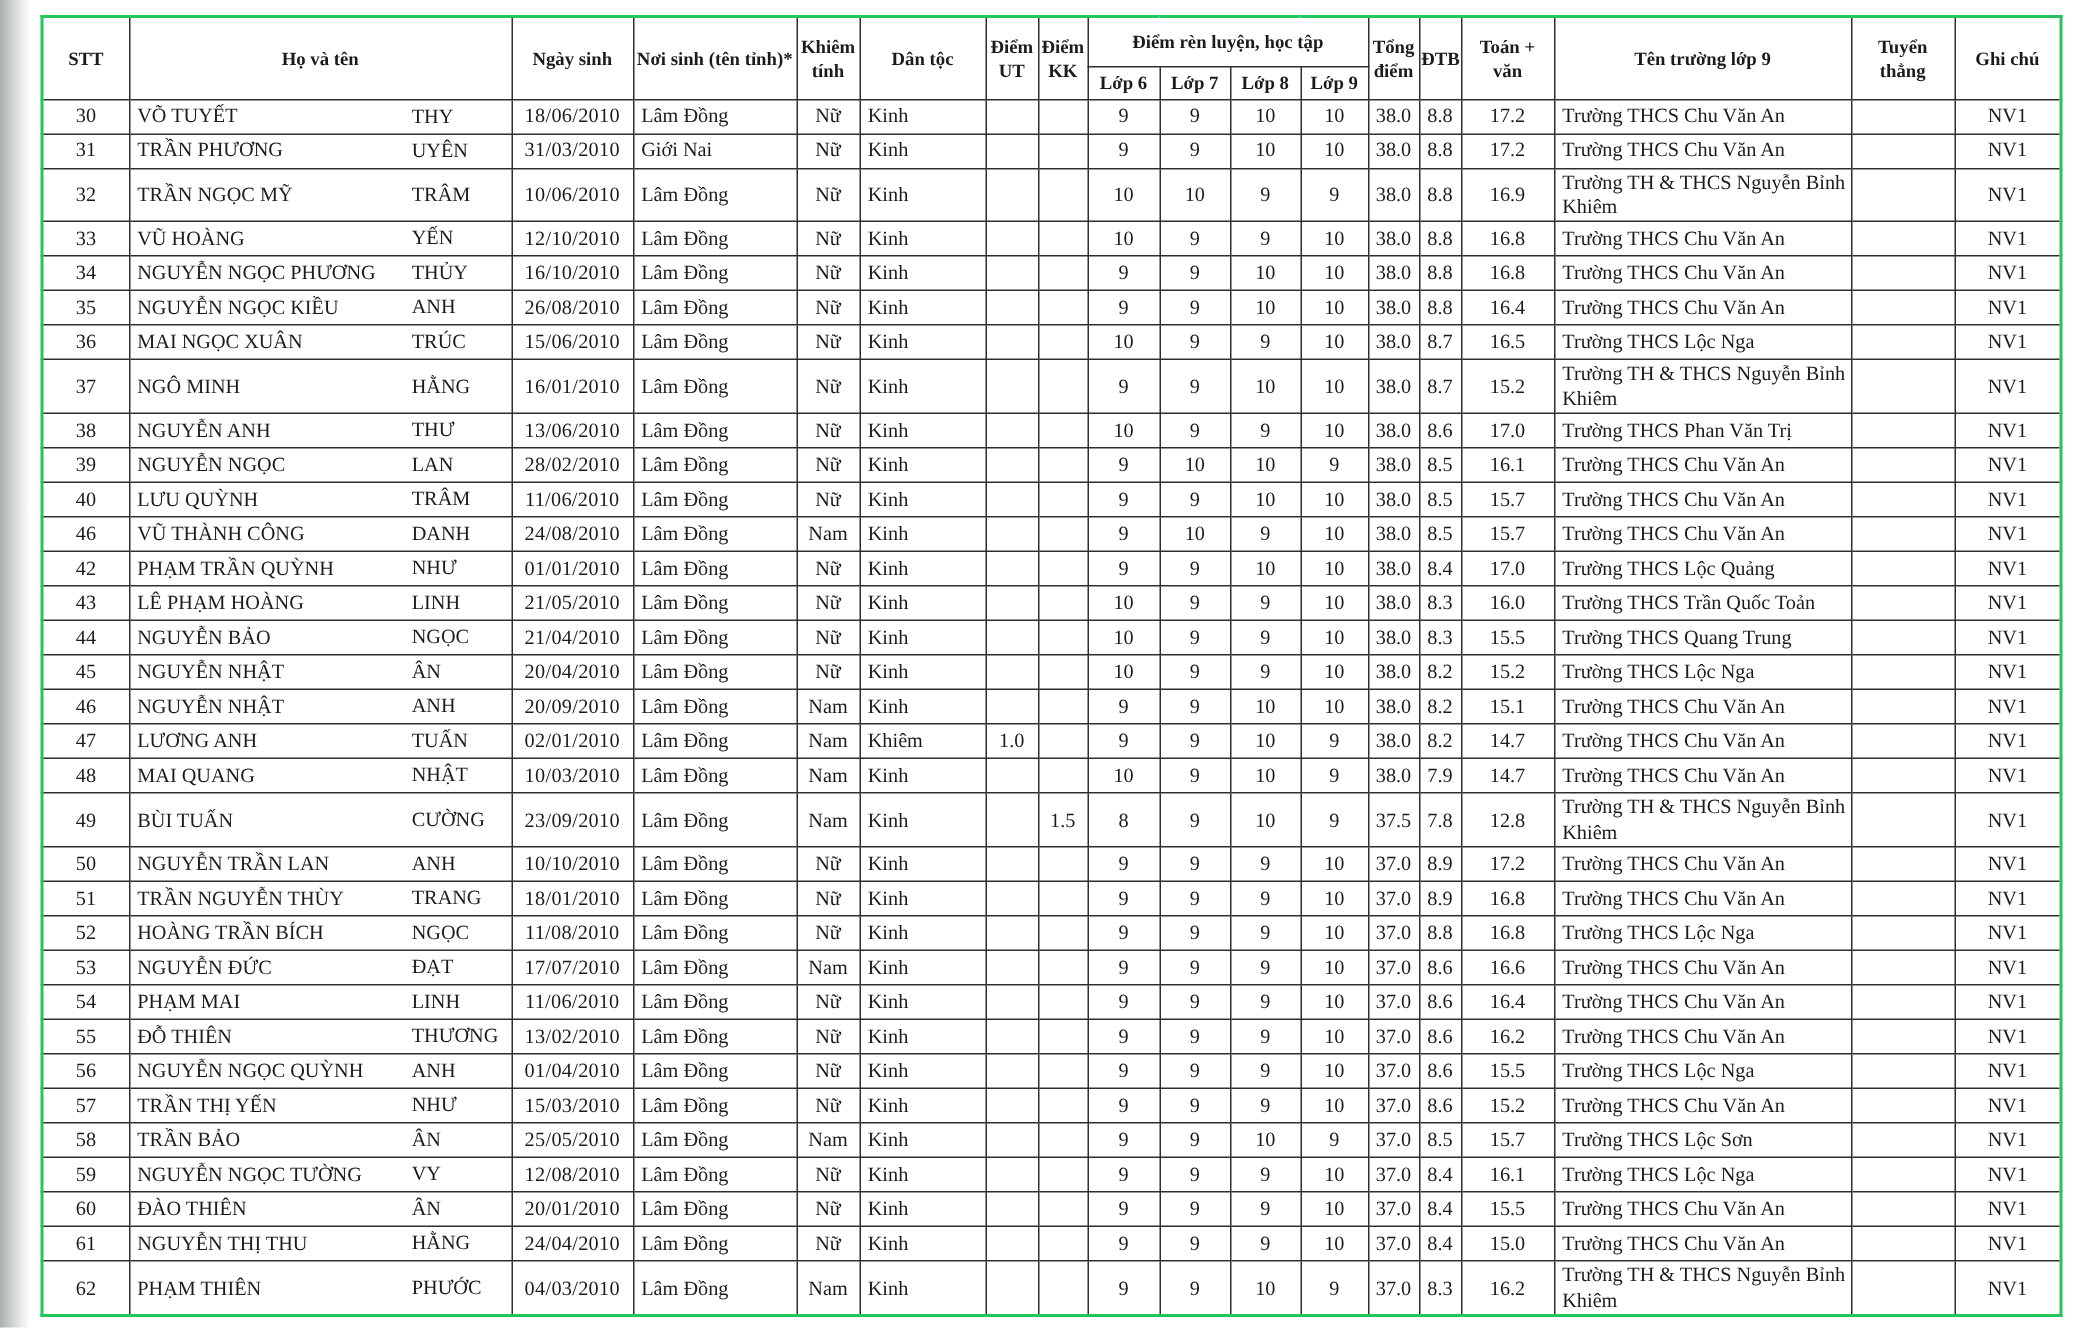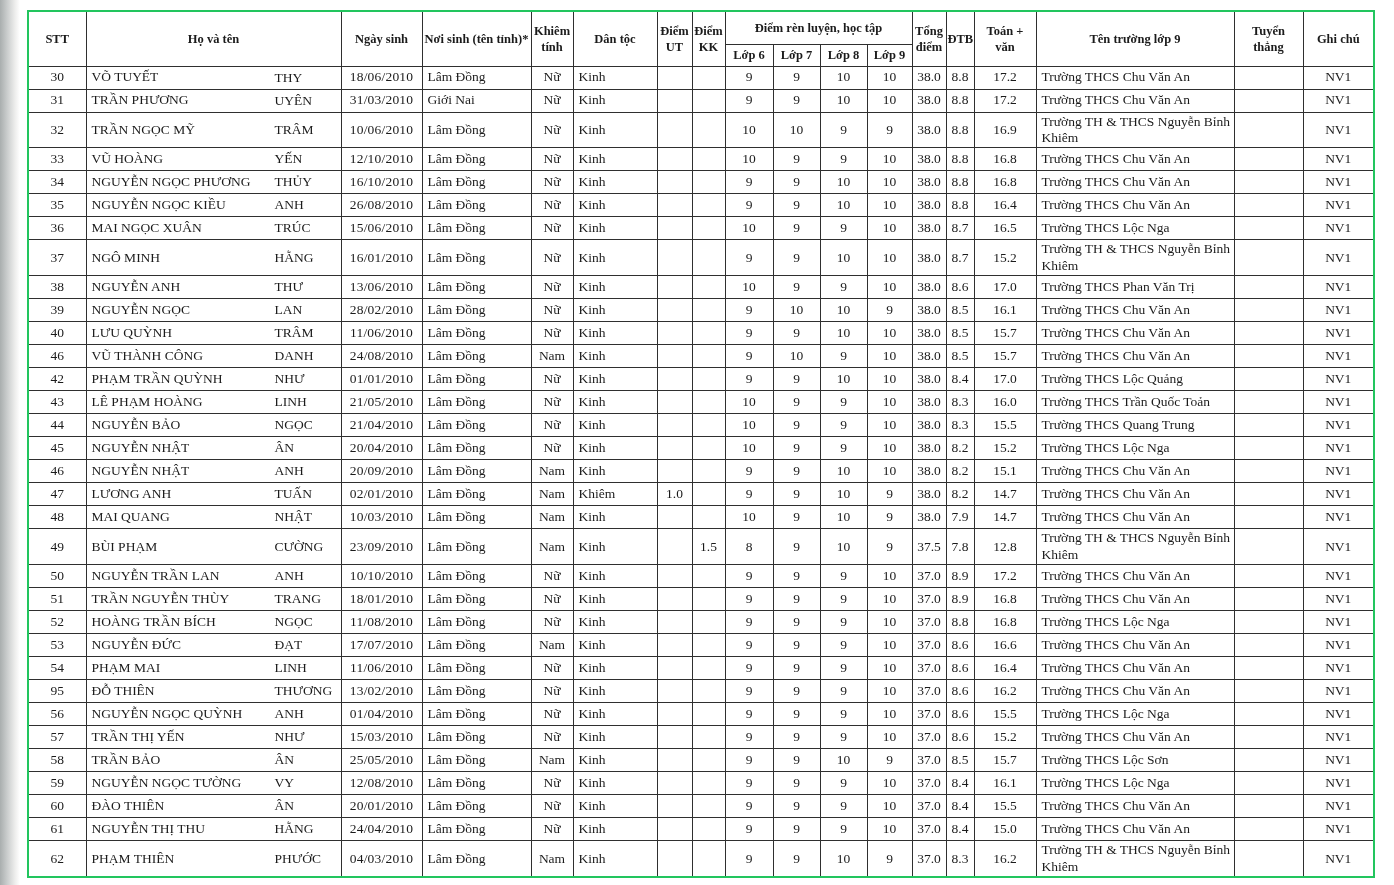--- a/index.html
+++ b/index.html
@@ -451,21 +451,21 @@
           <td class="c-num">9</td>
           <td class="c-num">38.0</td>
           <td class="c-num">7.9</td>
           <td class="c-num">14.7</td>
           <td class="c-school">Trường THCS Chu Văn An</td>
           <td class="c-tt"></td>
           <td class="c-note">NV1</td>
         </tr>
         <tr>
           <td class="c-stt">49</td>
-          <td class="c-name"><span class="fam">BÙI PHẠM</span><span class="giv">CƯỜNG</span></td>
+          <td class="c-name"><span class="fam">BÙI TUẤN</span><span class="giv">CƯỜNG</span></td>
           <td class="c-dob">23/09/2010</td>
           <td class="c-pob">Lâm Đồng</td>
           <td class="c-gender">Nam</td>
           <td class="c-ethnic">Kinh</td>
           <td class="c-ut"></td>
           <td class="c-kk">1.5</td>
           <td class="c-num">8</td>
           <td class="c-num">9</td>
           <td class="c-num">10</td>
           <td class="c-num">9</td>
@@ -570,21 +570,21 @@
           <td class="c-num">9</td>
           <td class="c-num">10</td>
           <td class="c-num">37.0</td>
           <td class="c-num">8.6</td>
           <td class="c-num">16.4</td>
           <td class="c-school">Trường THCS Chu Văn An</td>
           <td class="c-tt"></td>
           <td class="c-note">NV1</td>
         </tr>
         <tr>
-          <td class="c-stt">95</td>
+          <td class="c-stt">55</td>
           <td class="c-name"><span class="fam">ĐỖ THIÊN</span><span class="giv">THƯƠNG</span></td>
           <td class="c-dob">13/02/2010</td>
           <td class="c-pob">Lâm Đồng</td>
           <td class="c-gender">Nữ</td>
           <td class="c-ethnic">Kinh</td>
           <td class="c-ut"></td>
           <td class="c-kk"></td>
           <td class="c-num">9</td>
           <td class="c-num">9</td>
           <td class="c-num">9</td>

